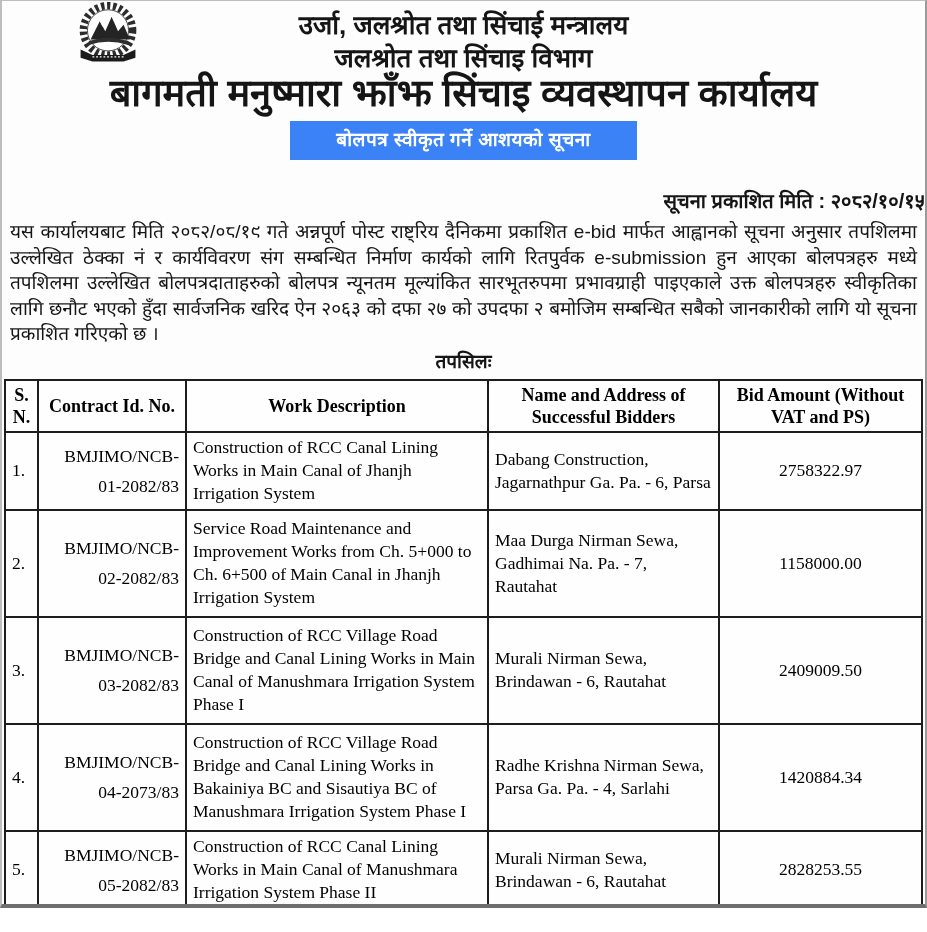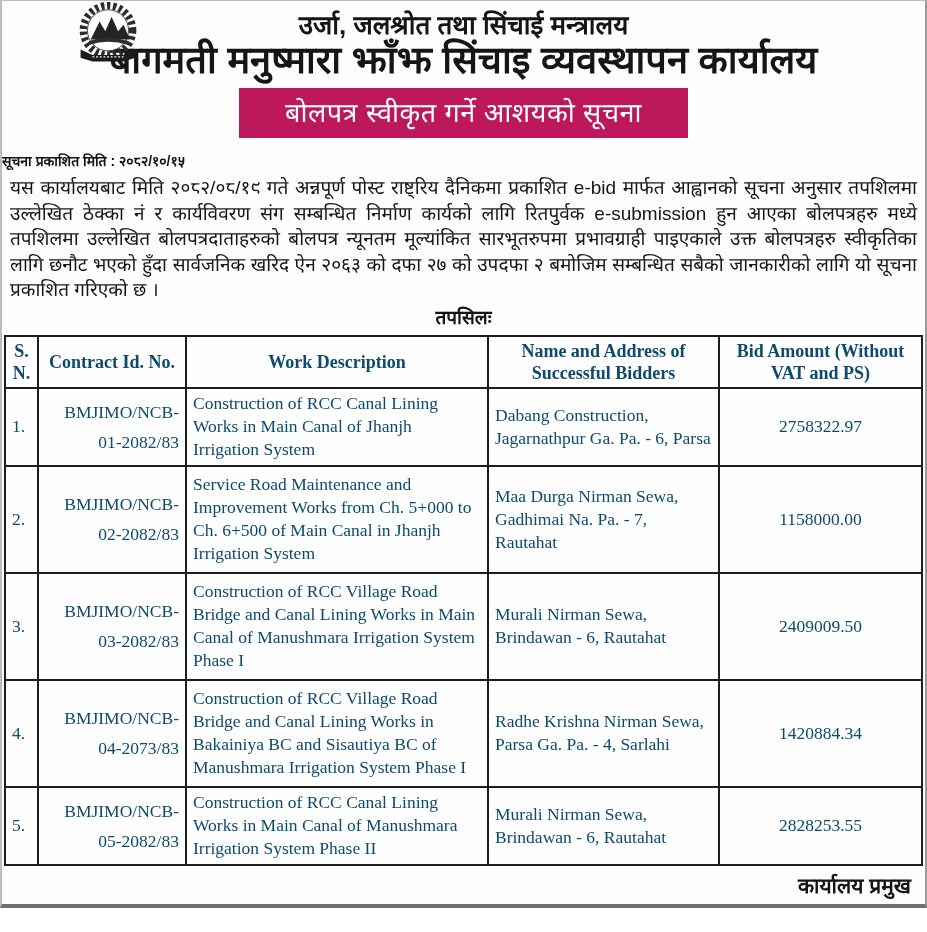--- a/index.html
+++ b/index.html
@@ -10,29 +10,29 @@
     border-right:2px solid #9a9a9a;border-bottom:4px solid #6e6e6e;
     font-family:"Liberation Sans", sans-serif;
   }
   .header{position:relative;text-align:center;padding-top:8px;}
   .emblem{position:absolute;left:55px;top:1px;width:102px;height:64px;}
   .h-ministry{font-size:26px;font-weight:bold;line-height:33px;}
   .h-department{font-size:26px;font-weight:bold;line-height:33px;}
   .h-office{font-size:38px;font-weight:bold;line-height:37px;}
   .h-location{font-size:19px;font-weight:bold;line-height:24px;}
   .banner{
-    background:#be185d;color:#ffffff;font-size:27px;font-weight:normal;
+    background:#3b82f6;color:#ffffff;font-size:19px;font-weight:bold;
     width:fit-content;margin:9px auto 0 auto;padding:5px 46px 8px 46px;letter-spacing:0.5px;
   }
-  .date-line{text-align:left;font-weight:bold;font-size:14px;margin-top:13px;}
+  .date-line{text-align:right;font-weight:bold;font-size:20px;margin-top:27px;}
   .body-text{font-size:19px;line-height:25.5px;text-align:justify;margin:5px 8px 0 8px;}
   .tapasil{text-align:center;font-weight:bold;font-size:19px;margin-top:1px;}
   table.bids{
     width:917px;margin:5px auto 0 auto;border-collapse:collapse;table-layout:fixed;
-    font-family:"Liberation Serif", serif;font-size:17.5px;color:#0c4a6e;background:#fefefe;
+    font-family:"Liberation Serif", serif;font-size:17.5px;color:#000000;background:#fefefe;
   }
   table.bids th,table.bids td{border:2px solid #1d1d1d;vertical-align:middle;padding:3px 6px;box-sizing:border-box;}
   table.bids th{font-size:18px;font-weight:bold;text-align:center;line-height:22px;}
   col.c-sn{width:33px;}  col.c-cid{width:148px;}  col.c-desc{width:302px;}
   col.c-bidder{width:231px;}  col.c-amt{width:203px;}
   tr.hdr{height:52px;}  tr.rows3{height:78px;}  tr.rows4{height:107px;}
   td.sn{text-align:left;padding-left:5px;}
   td.cid{text-align:right;line-height:30px;}
   td.desc{text-align:left;line-height:23px;}
   td.bidder{text-align:left;line-height:23px;padding-left:9px;}
@@ -48,20 +48,21 @@
     <svg class="emblem" viewBox="0 0 110 70" aria-hidden="true">
       <circle cx="55" cy="31" r="27" fill="none" stroke="#2c2c2c" stroke-width="8" stroke-dasharray="3.6 3"></circle>
       <circle cx="55" cy="31" r="22.5" fill="#ffffff" stroke="#3a3a3a" stroke-width="1"></circle>
       <path d="M36 41 L46 21 L52 32 L59 16 L66 32 L72 25 L79 41 Z" fill="#242424"></path>
       <path d="M46 21 L49 27 L52 24 Z M59 16 L62 22 L65 19 Z" fill="#ffffff"></path>
       <path d="M34 43 Q55 35 77 43 L77 47 Q55 40 34 47 Z" fill="#2e2e2e"></path>
       <path d="M25 52 L38 58 L72 58 L85 52 L85 61 L72 65 L38 65 L25 61 Z" fill="#1c1c1c"></path>
       <path d="M38 60 L72 60" stroke="#ffffff" stroke-width="1.2" stroke-dasharray="2 2"></path>
     </svg>
     <div class="h-ministry">उर्जा, जलश्रोत तथा सिंचाई मन्त्रालय</div>
+    <div class="h-department">जलश्रोत तथा सिंचाइ विभाग</div>
     <div class="h-office">बागमती मनुष्मारा झाँझ सिंचाइ व्यवस्थापन कार्यालय</div>
   </div>
 
   <div class="banner">बोलपत्र स्वीकृत गर्ने आशयको सूचना</div>
 
   <div class="date-line">सूचना प्रकाशित मिति : २०८२/१०/१५</div>
 
   <div class="body-text">यस कार्यालयबाट मिति २०८२/०८/१९ गते अन्नपूर्ण पोस्ट राष्ट्रिय दैनिकमा प्रकाशित e-bid मार्फत आह्वानको सूचना अनुसार तपशिलमा उल्लेखित ठेक्का नं र कार्यविवरण संग सम्बन्धित निर्माण कार्यको लागि रितपुर्वक e-submission हुन आएका बोलपत्रहरु मध्ये तपशिलमा उल्लेखित बोलपत्रदाताहरुको बोलपत्र न्यूनतम मूल्यांकित सारभूतरुपमा प्रभावग्राही पाइएकाले उक्त बोलपत्रहरु स्वीकृतिका लागि छनौट भएको हुँदा सार्वजनिक खरिद ऐन २०६३ को दफा २७ को उपदफा २ बमोजिम सम्बन्धित सबैको जानकारीको लागि यो सूचना प्रकाशित गरिएको छ ।</div>
 
   <div class="tapasil">तपसिलः</div>

